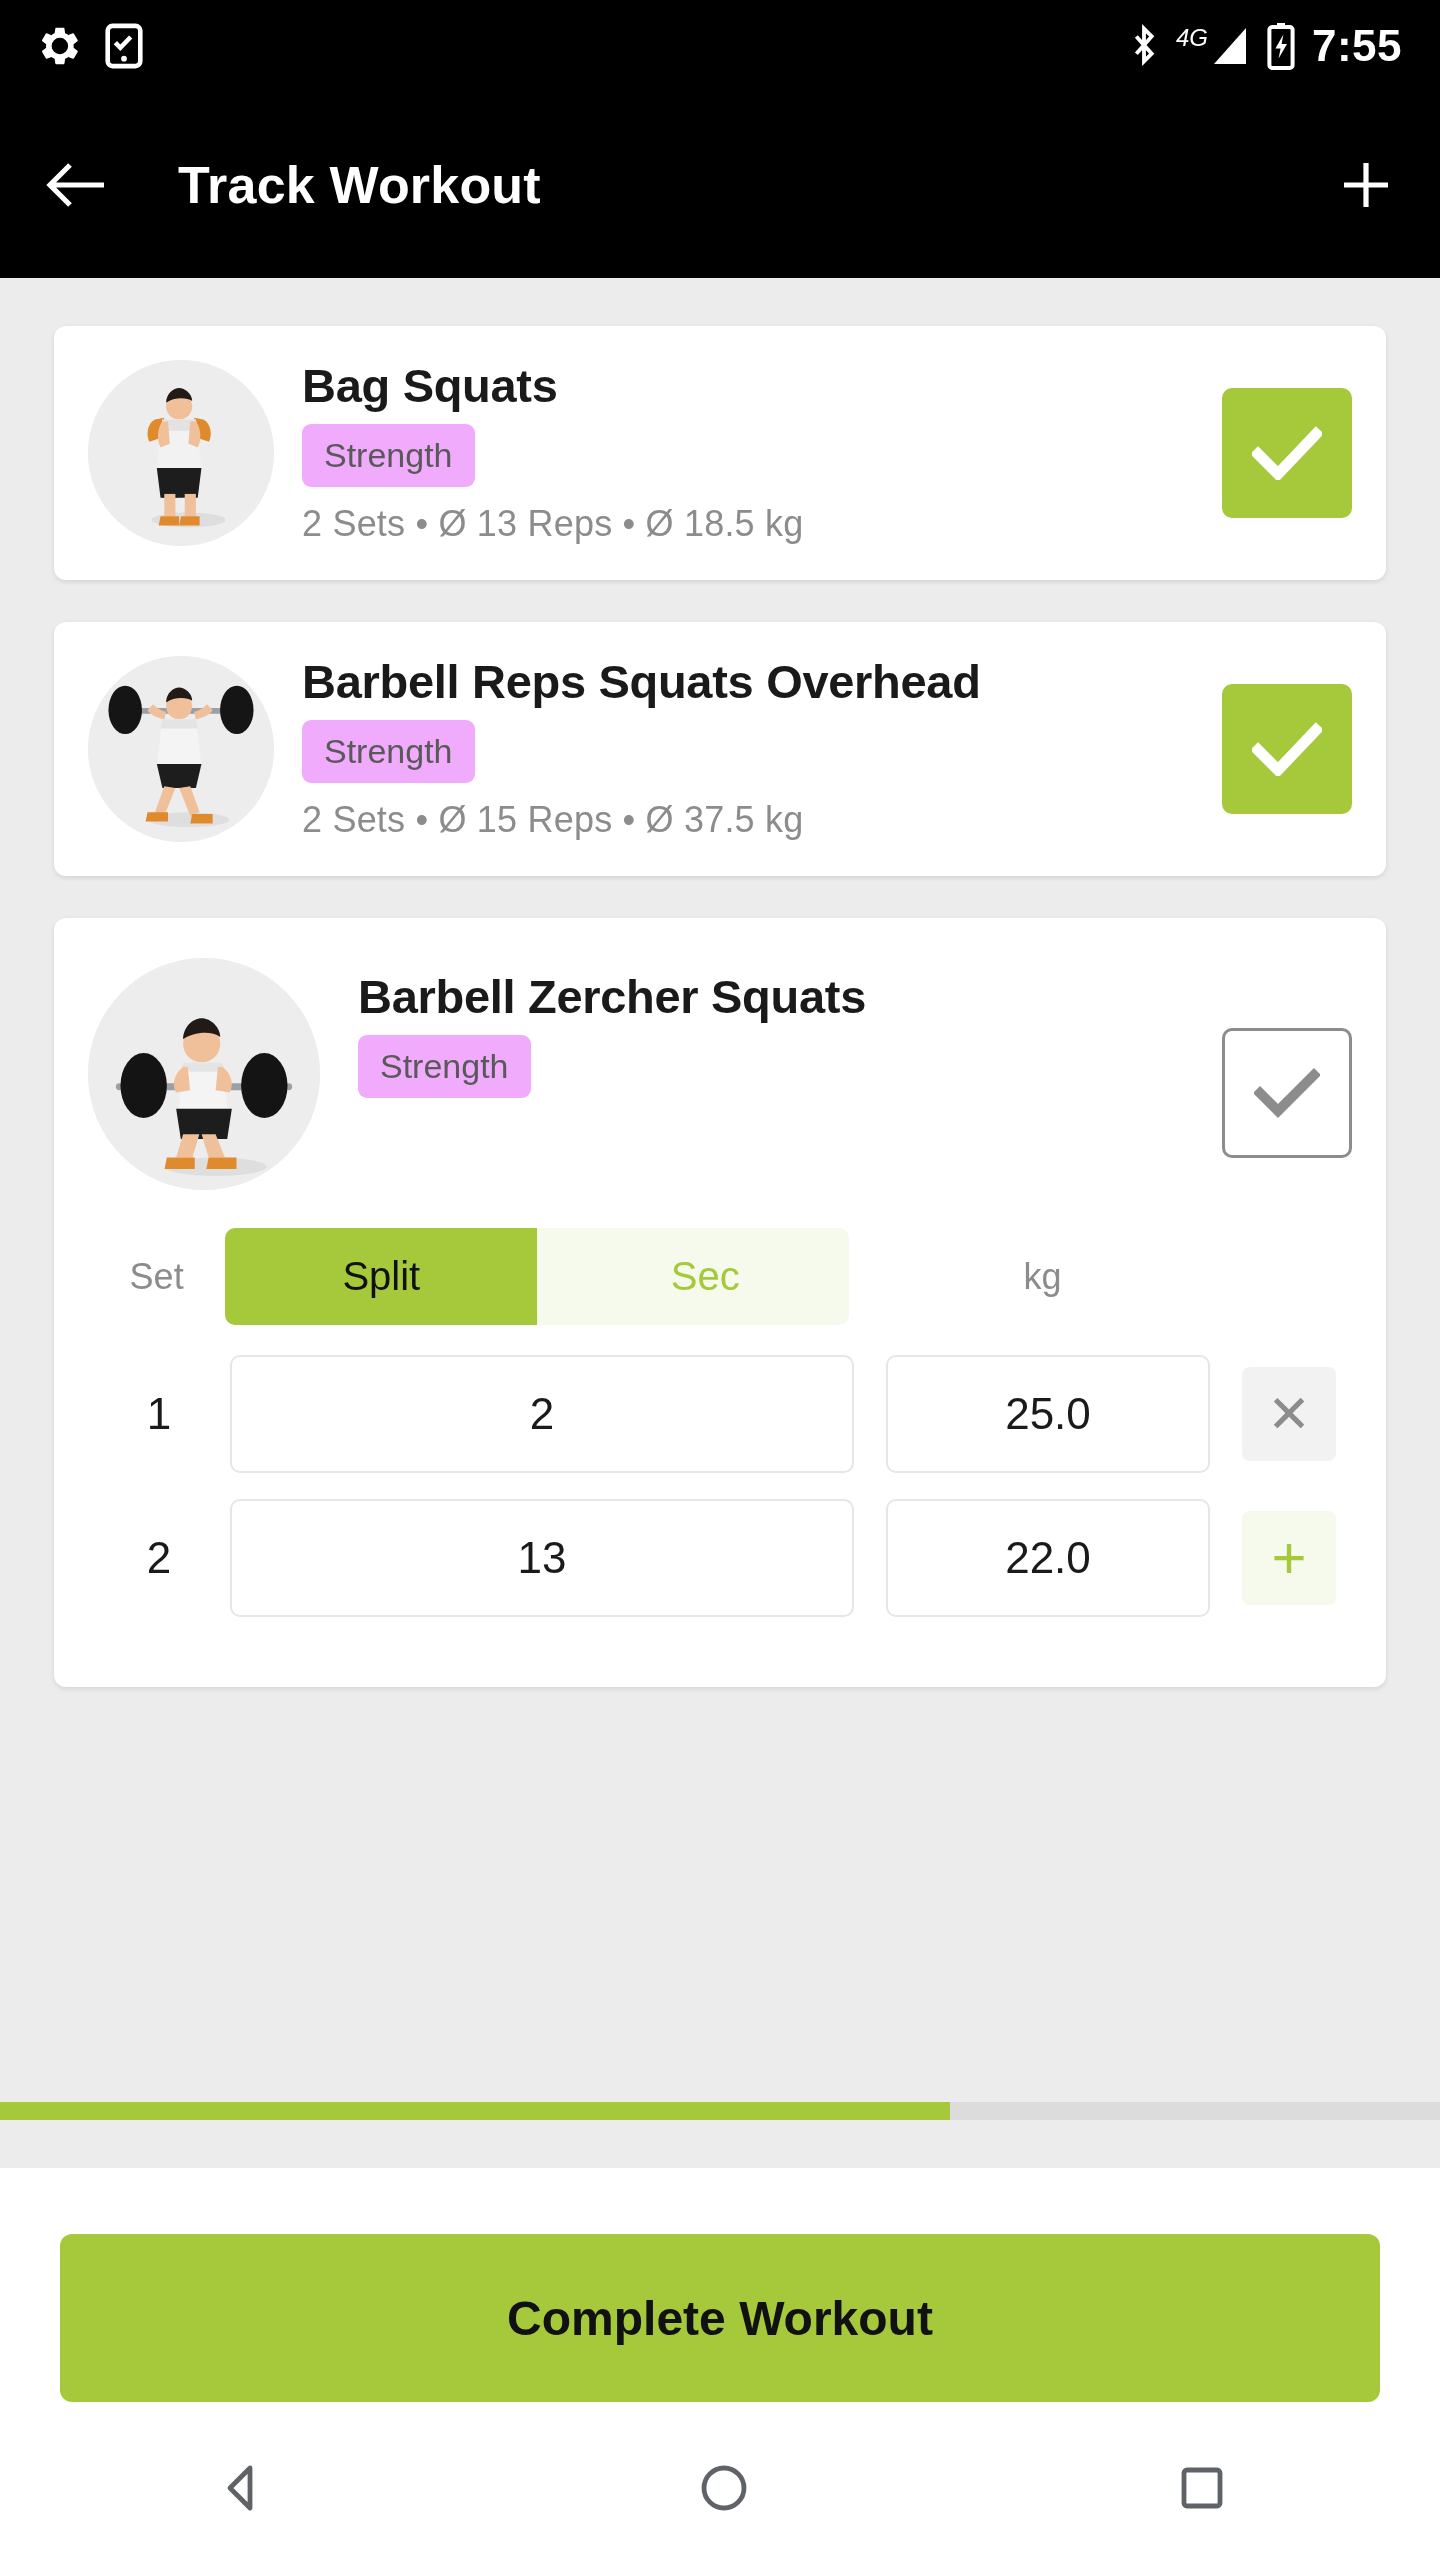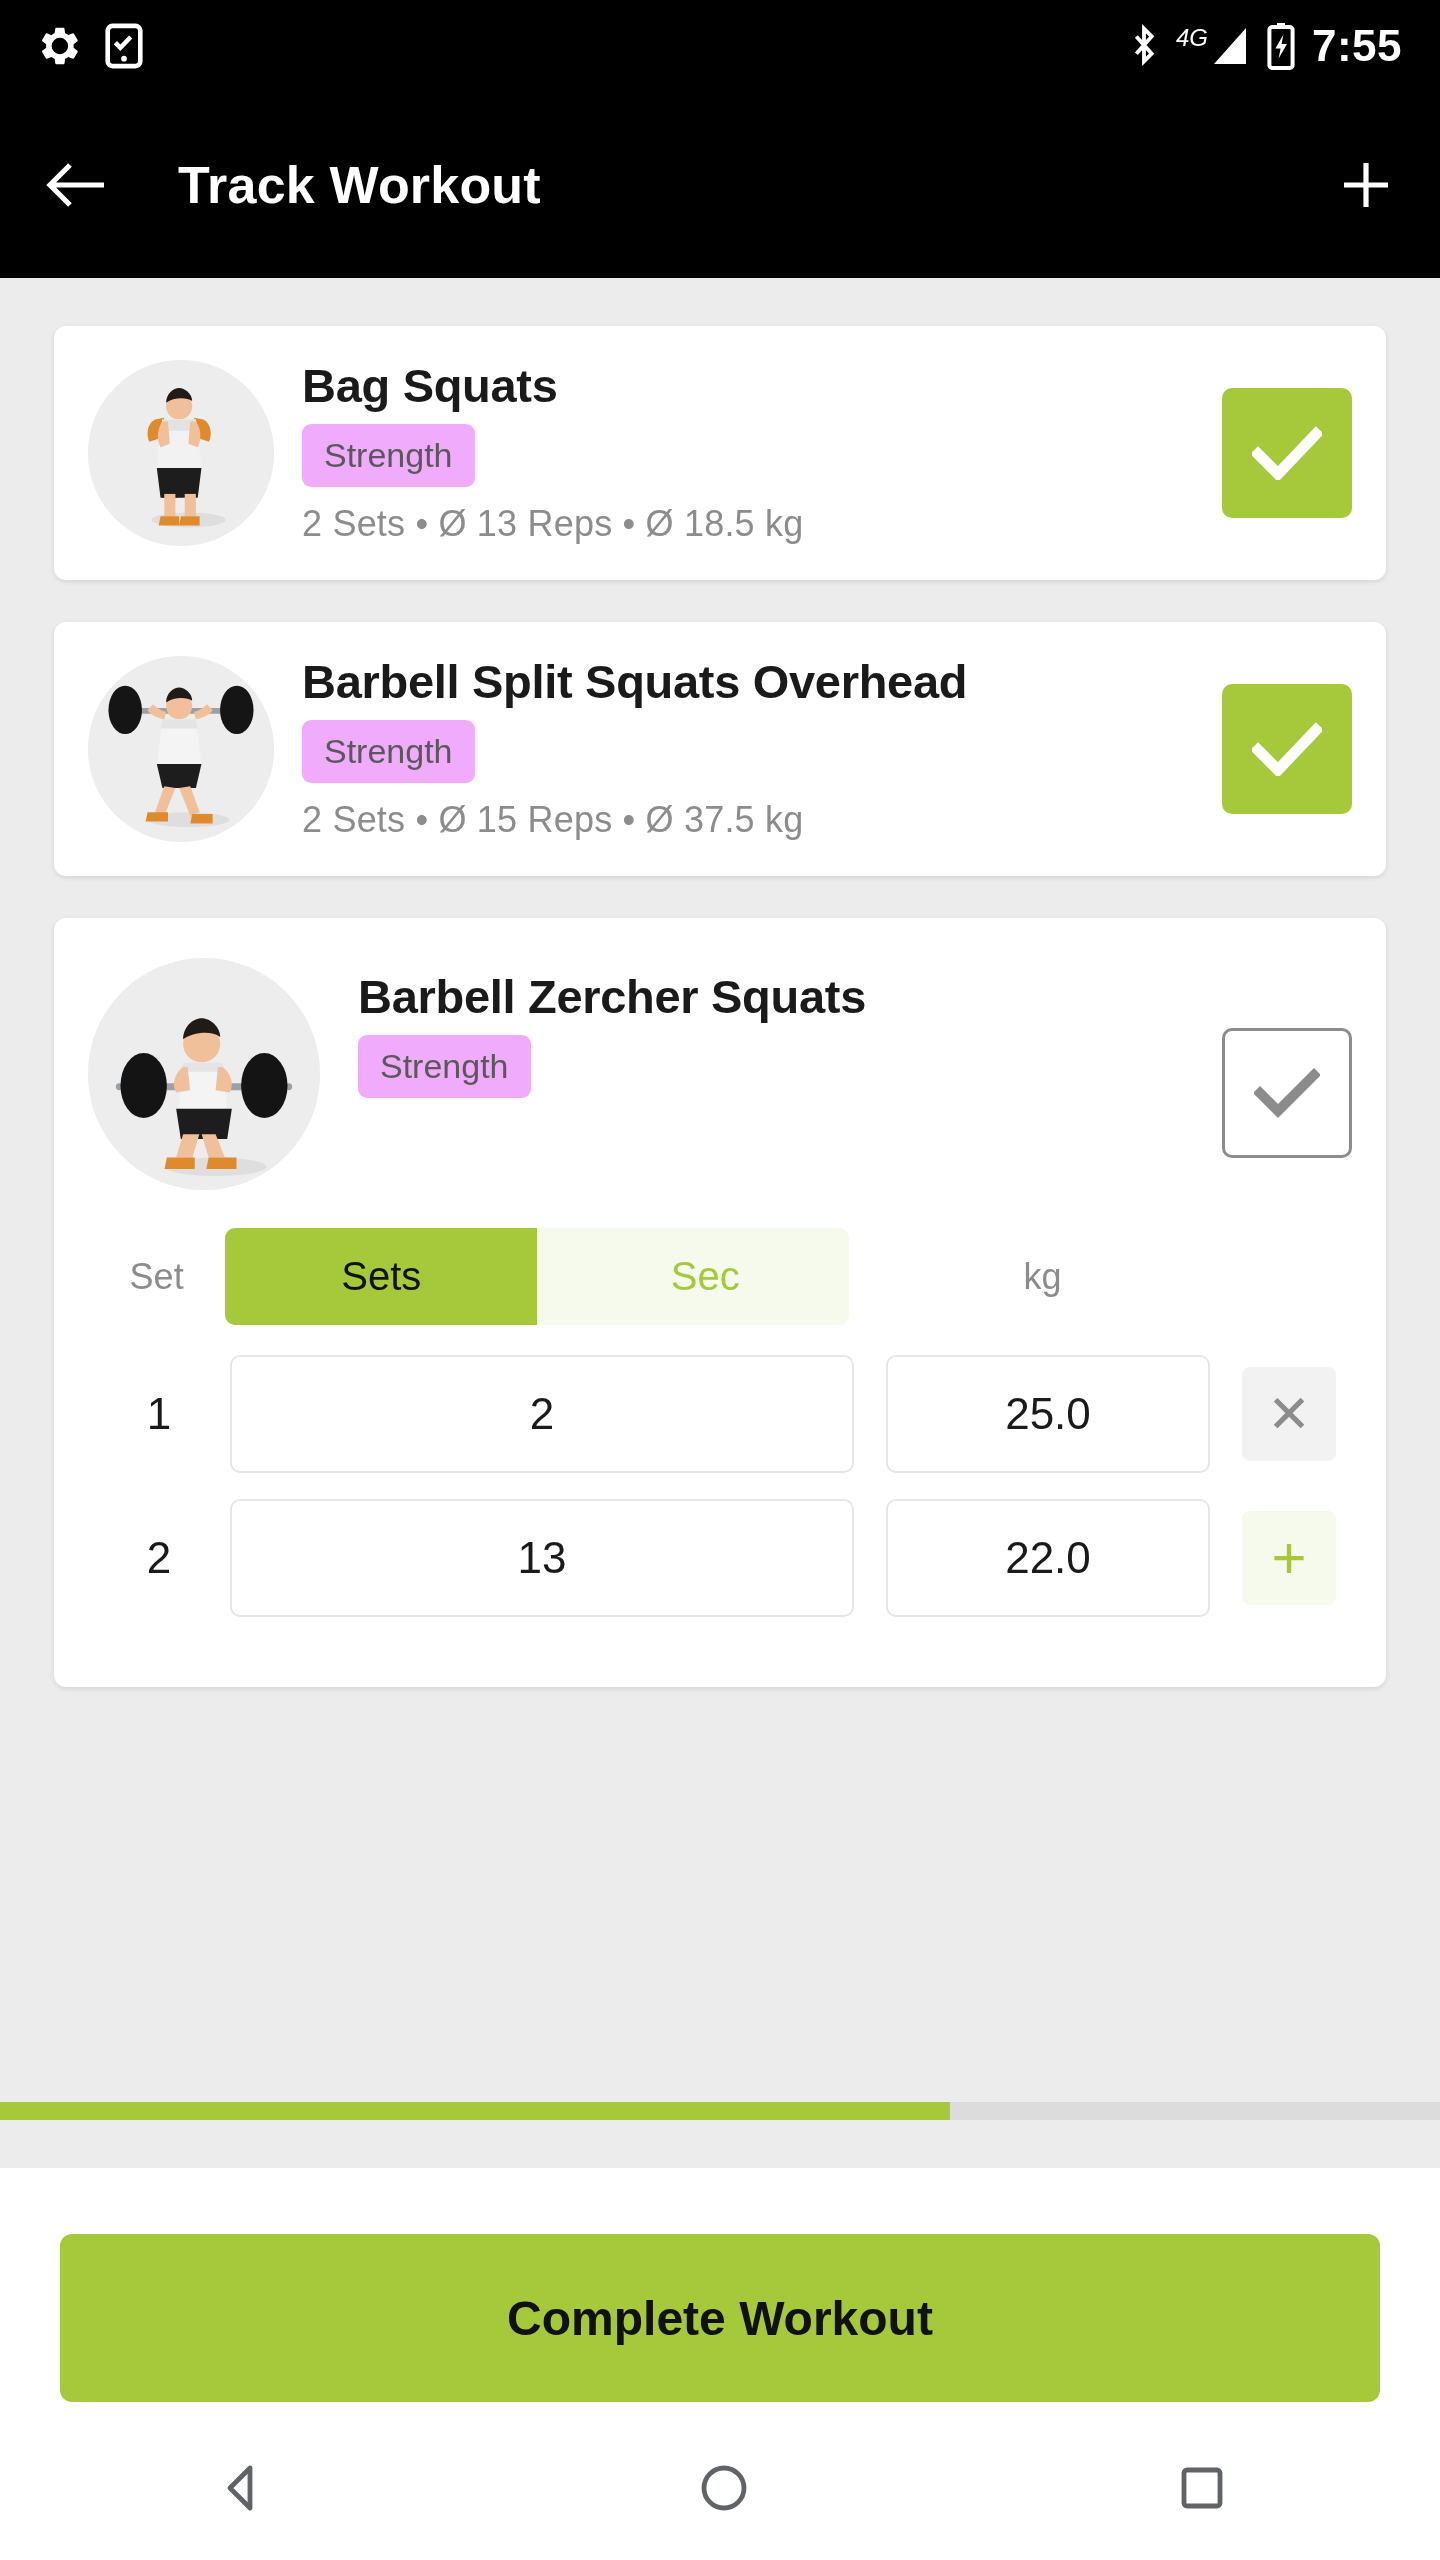--- a/index.html
+++ b/index.html
@@ -259,21 +259,21 @@
             <path d="M37 58h24l-3 13H40z" fill="#1D1D1D"></path>
 
             <path d="M41 70l-5 14 5 2 6-15z" fill="#F0C09A"></path>
             <path d="M55 70l5 14-5 2-6-15z" fill="#F0C09A"></path>
 
             <path d="M32 84h11v5H31z" fill="#E08A2E"></path>
             <path d="M56 85h11v5H55z" fill="#E08A2E"></path>
           </svg>
         </div>
         <div class="card-main">
-          <div class="ex-title">Barbell Split Squats Overhead</div>
+          <div class="ex-title">Barbell Reps Squats Overhead</div>
           <span class="chip">Strength</span>
           <div class="ex-meta">2 Sets • Ø 15 Reps  • Ø 37.5 kg</div>
         </div>
         <div class="cbox checked">
           <svg width="70" height="54" viewBox="0 0 35 27" fill="none" stroke="#fff" stroke-width="5.5" stroke-linecap="square">
             <path d="M3 14l10 10L32 4"></path>
           </svg>
         </div>
       </div>
     </div>
@@ -316,21 +316,21 @@
             <path d="M3 13l9 9L30 4"></path>
           </svg>
         </div>
       </div>
 
       <div class="sets">
         <div class="hdr-row">
           <div class="col-set">Set</div>
           <div class="col-mid">
             <div class="seg">
-              <div class="seg-btn on">Sets</div>
+              <div class="seg-btn on">Split</div>
               <div class="seg-btn off">Sec</div>
             </div>
           </div>
           <div class="col-kg">kg</div>
           <div class="col-act"></div>
         </div>
 
         <div class="set-row">
           <div class="set-num">1</div>
           <div class="field f-reps">2</div>

